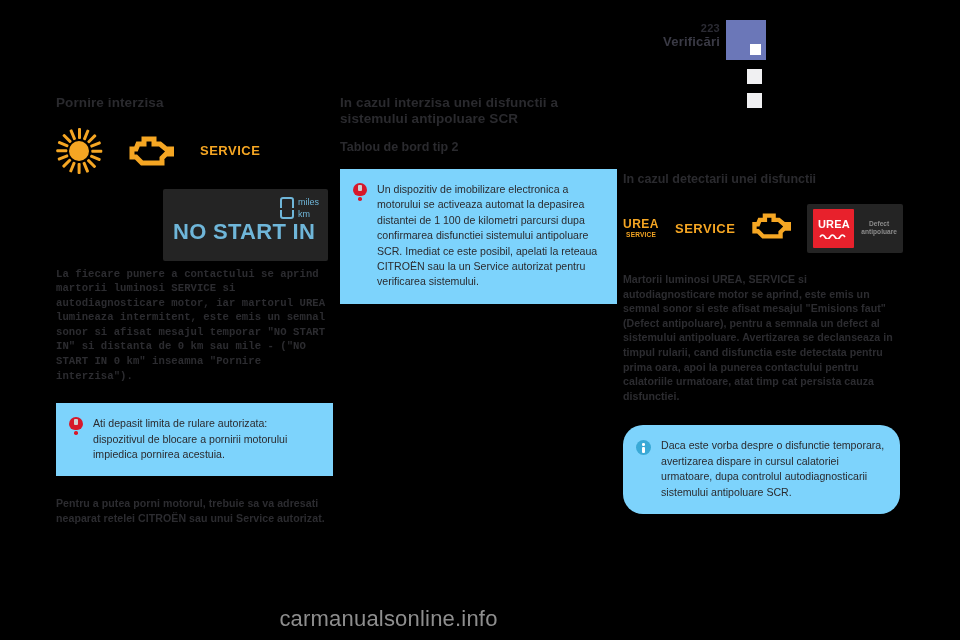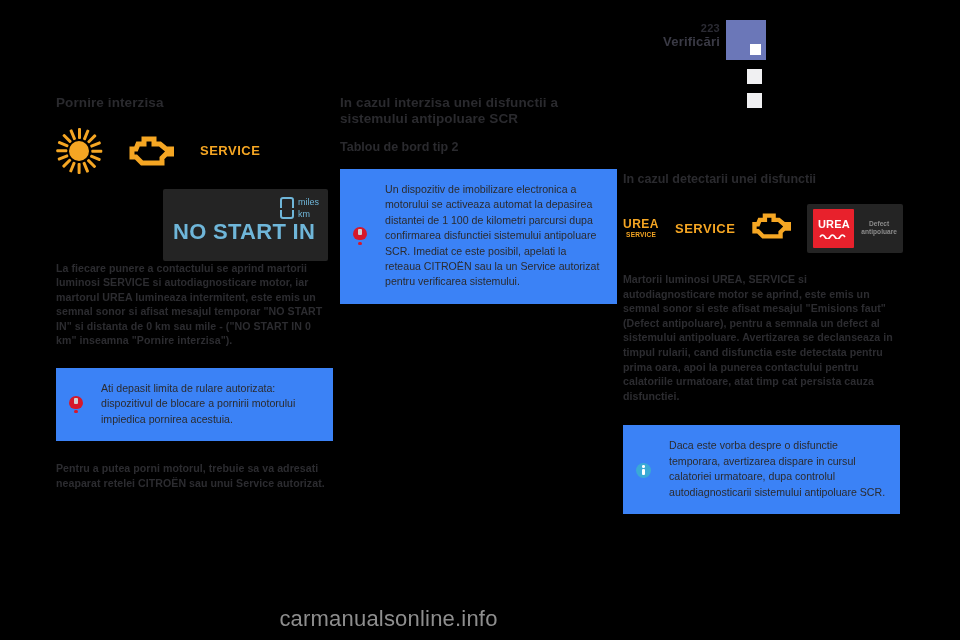--- a/index.html
+++ b/index.html
@@ -71,21 +71,21 @@
     content:""; position:absolute; left:-2.2px; right:-2.2px; top:9px; height:2.2px; background:#242424;
   }
   .screen .u-col { display:flex; flex-direction:column; gap:1px; }
   .screen .u { font-size:9px; color:#6fb6d9; font-weight:normal; line-height:11px; }
   .screen .msg {
     position:absolute; left:10px; top:30px; font-size:22px; font-weight:bold;
     color:#6fb6d9; letter-spacing:.3px;
   }
 
   
-  .box { background:#3b82f6; padding:13px 14px 14px 13px; display:flex; gap:18px;align-items:center; }
+  .box { background:#7dd3fc; padding:13px 14px 14px 13px; display:flex; gap:10px; }
   .box .txt { font-size:10.6px; line-height:15.4px; color:#2b2b2f; }
 
   .ico-warn { flex:0 0 14px; width:14px; height:18px; position:relative; margin-top:1px; }
   .ico-warn .b { position:absolute; left:0; top:0; width:14px; height:13px; background:#d7182a;
                  border-radius:7px 7px 6px 6px; }
   .ico-warn .b:after{ content:""; position:absolute; left:5.4px; top:2px; width:3.2px; height:6px;
                  background:#cfcfd1; border-radius:1px;}
   .ico-warn .dot { position:absolute; left:5.2px; top:14.2px; width:3.6px; height:3.6px;
                  background:#d7182a; border-radius:50%; }
 
@@ -167,21 +167,21 @@
       <div class="units">
         <div class="digit"></div>
         <div class="u-col">
           <span class="u">miles</span>
           <span class="u">km</span>
         </div>
       </div>
       <div class="msg">NO START IN</div>
     </div>
 
-    <p class="body" style="margin-top:0;">La fiecare punere a contactului se aprind martorii luminosi SERVICE si autodiagnosticare motor, iar martorul UREA lumineaza intermitent, este emis un semnal sonor si afisat mesajul temporar "NO START IN" si distanta de 0 km sau mile - ("NO START IN 0 km" inseamna "Pornire interzisa").</p>
+    <p class="body" style="margin-top:6px;font-family:Liberation Mono, monospace;">La fiecare punere a contactului se aprind martorii luminosi SERVICE si autodiagnosticare motor, iar martorul UREA lumineaza intermitent, este emis un semnal sonor si afisat mesajul temporar "NO START IN" si distanta de 0 km sau mile - ("NO START IN 0 km" inseamna "Pornire interzisa").</p>
 
     <div class="box" style="margin-top:20px;">
       <div class="ico-warn">
         <div class="b"></div>
           <div class="dot"></div>
       </div>
       <div class="txt">Ati depasit limita de rulare autorizata: dispozitivul de blocare a pornirii motorului impiedica pornirea acestuia.</div>
     </div>
 
     <p class="body" style="margin-top:20px;">Pentru a putea porni motorul, trebuie sa va adresati neaparat retelei CITROËN sau unui Service autorizat.</p>
@@ -223,21 +223,21 @@
           <svg class="wave" width="30" height="7" viewBox="0 0 30 7" aria-hidden="true">
             <path d="M1 5 q2.5 -4 5 0 t5 0 t5 0 t5 0 t5 0" fill="none" stroke="#fff" stroke-width="1.6"></path>
           </svg>
         </div>
         <div class="cap">Defect antipoluare</div>
       </div>
     </div>
 
     <p class="body">Martorii luminosi UREA, SERVICE si autodiagnosticare motor se aprind, este emis un semnal sonor si este afisat mesajul "Emisions faut" (Defect antipoluare), pentru a semnala un defect al sistemului antipoluare. Avertizarea se declanseaza in timpul rularii, cand disfunctia este detectata pentru prima oara, apoi la punerea contactului pentru calatoriile urmatoare, atat timp cat persista cauza disfunctiei.</p>
 
-    <div class="box" style="margin-top:22px;">
+    <div class="box" style="margin-top:22px;border-radius:20px;">
       <div class="ico-info">
         <div class="i1"></div>
           <div class="i2"></div>
       </div>
       <div class="txt">Daca este vorba despre o disfunctie temporara, avertizarea dispare in cursul calatoriei urmatoare, dupa controlul autodiagnosticarii sistemului antipoluare SCR.</div>
     </div>
   </div>
 
   <div class="wm">carmanualsonline.info</div>
 </div>

